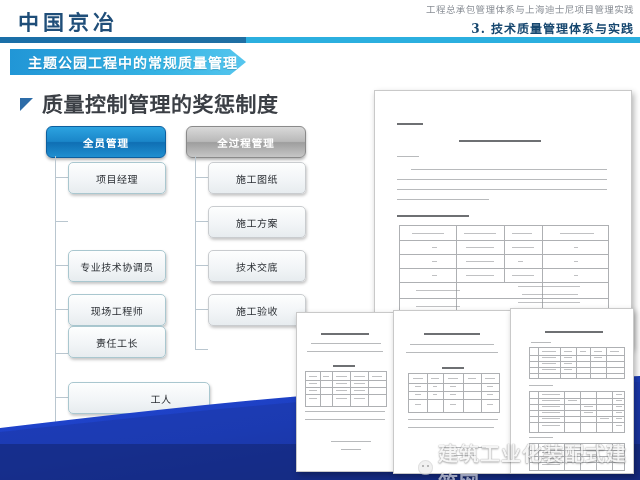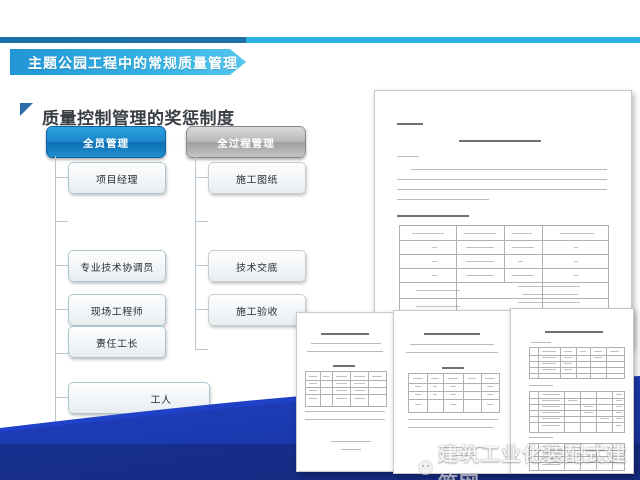--- a/index.html
+++ b/index.html
@@ -41,22 +41,22 @@
   .banner span{
     color:#fff;font-size:14px;font-weight:bold;letter-spacing:1px;
     padding-left:10px;font-family:"DejaVu Sans",sans-serif;
     text-shadow:0 1px 1px rgba(0,0,0,.15);
   }
 
   
   .sec{position:absolute;left:20px;top:88px;display:flex;align-items:center;gap:9px;}
   .tri{width:0;height:0;border-left:13px solid #2d6ca8;border-bottom:13px solid transparent;
        border-top:0 solid transparent;transform:translateY(1px);}
-  .sec-txt{font-size:17px;font-weight:bold;color:#3b3f45;letter-spacing:.5px;
-           font-family:"DejaVu Sans",sans-serif;margin-top:16px;}
+  .sec-txt{font-size:21px;font-weight:bold;color:#3b3f45;letter-spacing:.5px;
+           font-family:"DejaVu Sans",sans-serif;}
 
   
   .chart{position:absolute;left:46px;top:126px;width:270px;height:340px;}
   .col{position:absolute;top:0;width:93px;text-align:center;}
   .col-a{left:0;}
   .col-b{left:140px;border-radius:15px;}
 
   .head-box{
     position:relative;width:118px;height:30px;border-radius:6px;
     display:flex;align-items:center;justify-content:center;
@@ -115,20 +115,27 @@
   .wm-txt{font-size:20px;color:#f0f0f0;letter-spacing:1px;font-weight:bold;
           font-family:"DejaVu Sans",sans-serif;
           text-shadow:0 0 1px rgba(60,60,60,.9),0 1px 2px rgba(0,0,0,.5);}
   .globe{position:absolute;left:560px;bottom:6px;width:46px;height:34px;opacity:.18;}
 </style>
 </head>
 <body>
 
 <div class="slide">
 
+  <div class="hdr">
+    <div class="brand">中国京冶</div>
+    <div class="hdr-right">
+      <div class="hdr-sub">工程总承包管理体系与上海迪士尼项目管理实践</div>
+      <div class="hdr-main">3.  技术质量管理体系与实践</div>
+    </div>
+  </div>
   <div class="bar bar-l"></div>
   <div class="bar bar-r"></div>
 
   <div class="banner">
     <span>主题公园工程中的常规质量管理</span>
   </div>
 
   <div class="sec">
     <div class="tri"></div>
     <div class="sec-txt">质量控制管理的奖惩制度</div>
@@ -175,20 +182,23 @@
       </div>
       <div class="stem" style="top:30px;height:194px;"></div>
       <div class="elbow" style="top:51px;"></div>
       <div class="elbow" style="top:95px;"></div>
       <div class="elbow" style="top:139px;"></div>
       <div class="elbow" style="top:183px;"></div>
       <div class="elbow" style="top:223px;"></div>
 
       <div class="node node-b" style="top:36px;">
           <span>施工图纸</span>
+        </div>
+      <div class="node node-b" style="top:80px;">
+          <span>施工方案</span>
         </div>
       <div class="node node-b" style="top:124px;">
           <span>技术交底</span>
         </div>
       <div class="node node-b" style="top:168px;">
           <span>施工验收</span>
         </div>
     </div>
   </div>
 

